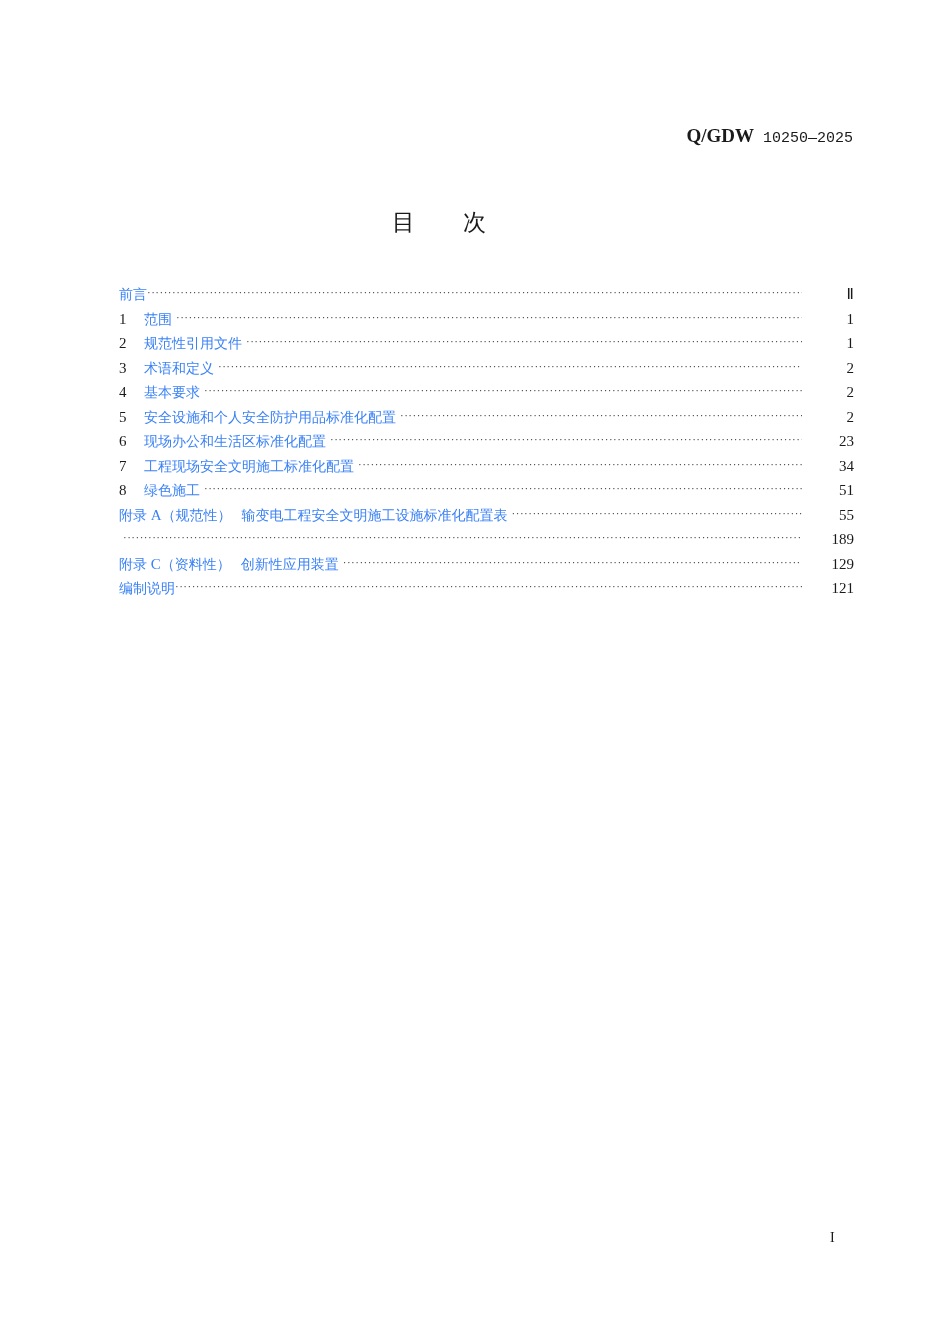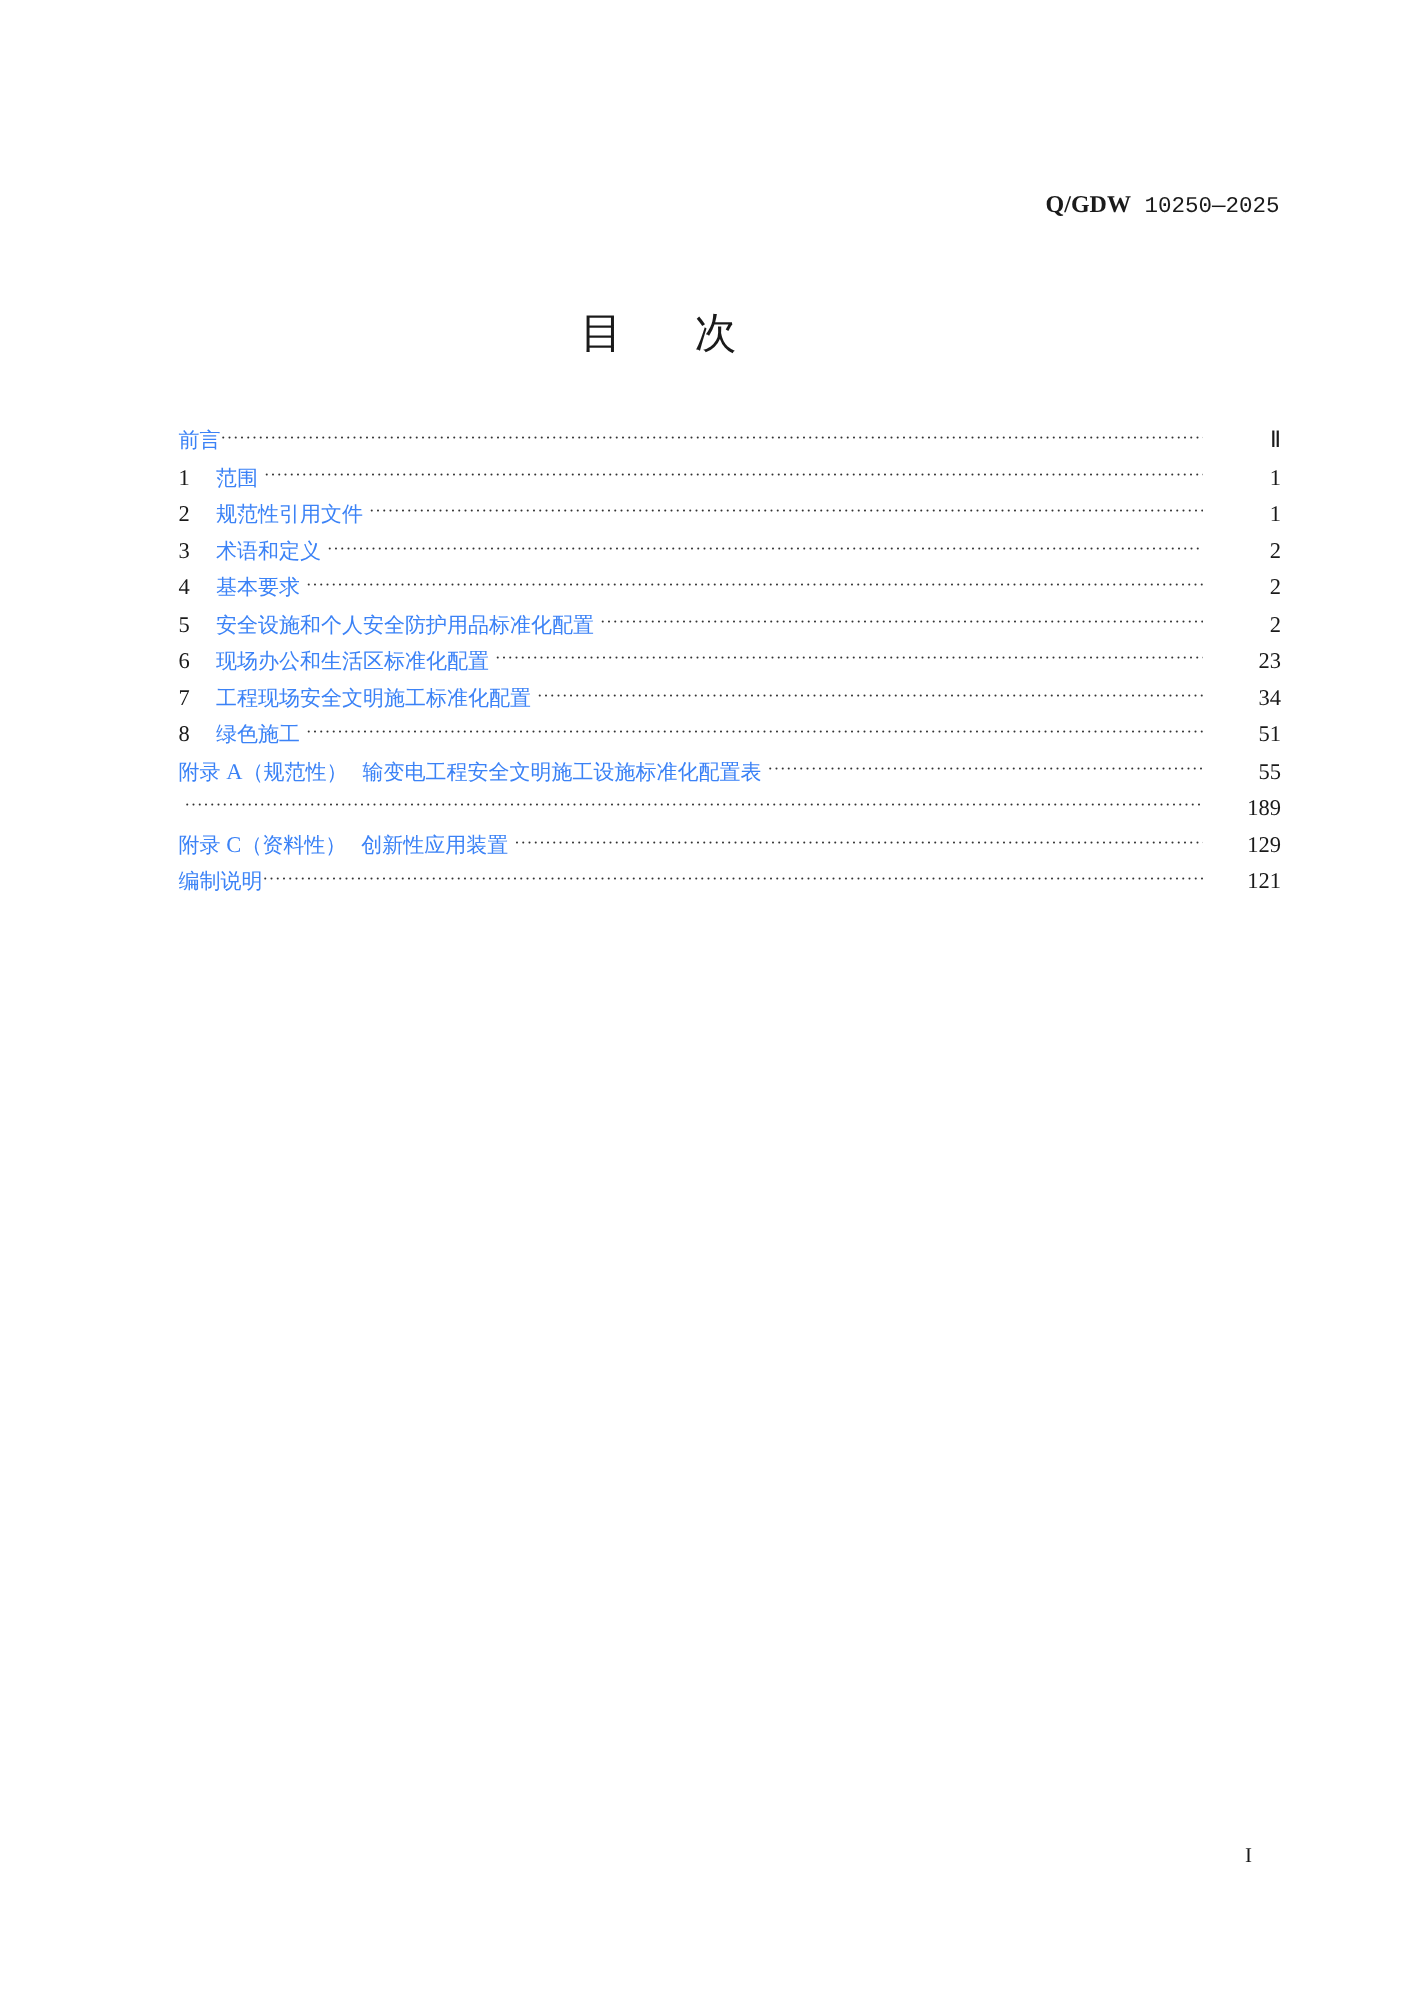--- a/index.html
+++ b/index.html
@@ -19,34 +19,34 @@
       position: absolute;
       top: 127px;
       right: 97px;
       font-size: 15px;
       line-height: 18px;
       white-space: nowrap;
     }
     .doc-code .code-prefix {
       font-family: "Liberation Serif", serif;
       font-weight: bold;
-      font-size: 16px;
+      font-size: 19px;
     }
     .doc-code .code-num {
       font-family: Liberation Mono, monospace;
       font-size: 15px;
     }
     .toc-title {
       position: absolute;
       top: 207px;
       left: 0;
       width: 878px;
       text-align: center;
       font-family: "DejaVu Sans", sans-serif;
-      font-size: 28px;
+      font-size: 23px;
       line-height: 30px;
       letter-spacing: 0;
     }
     .toc-title span {
       display: inline-block;
     }
     .toc-title .gap {
       width: 48px;
     }
     .toc-list {

